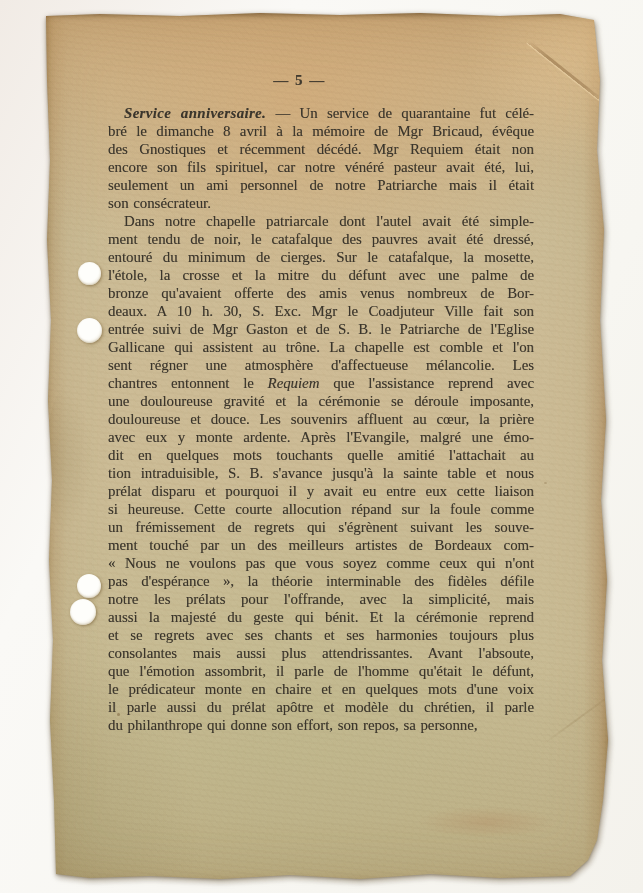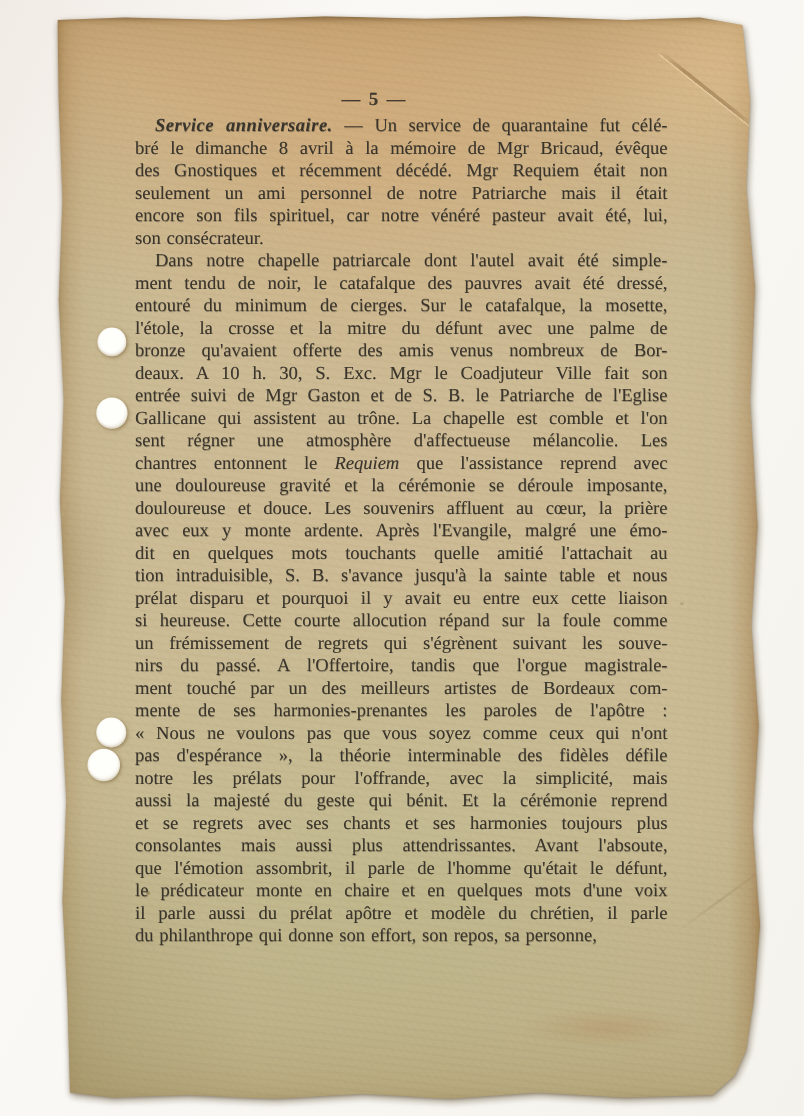--- a/index.html
+++ b/index.html
@@ -87,21 +87,21 @@
 
   .page-number {
     position: absolute; left: 64px; top: 60px; width: 426px; height: 20px;
     padding-right: 43px; box-sizing: border-box;
     text-align: center; font-size: 15px; font-weight: bold;
     color: #403a2f; letter-spacing: 1.5px;
     text-shadow: 0.3px 0.3px 0 rgba(58,50,38,0.35);
   }
 
   .text-block {
-    position: absolute; left: 64px; top: 80px; width: 426px;
+    position: absolute; left: 64px; top: 92px; width: 426px;
     color: #3a352c;
     font-size: 14.8px;
     text-shadow: 0.3px 0.3px 0.3px rgba(58,50,38,0.38);
   }
   .line {
     height: 18px; line-height: 18px;
     white-space: nowrap; overflow: visible;
     text-align: justify; text-align-last: justify;
     word-spacing: 1px;
   }
@@ -131,44 +131,42 @@
       <div class="hole hole-b"></div>
       <div class="hole hole-c"></div>
       <div class="hole hole-d"></div>
 
       <div class="page-number">— 5 —</div>
 
       <div class="text-block">
           <div class="line first"><span class="lead">Service anniversaire.</span><span> — Un service de quarantaine fut célé-</span></div>
           <div class="line"><span>bré le dimanche 8 avril à la mémoire de Mgr Bricaud, évêque</span></div>
           <div class="line"><span>des Gnostiques et récemment décédé. Mgr Requiem était non</span></div>
+          <div class="line"><span>encore son fils spirituel, car notre vénéré pasteur avait été, lui,</span></div>
           <div class="line"><span>seulement un ami personnel de notre Patriarche mais il était</span></div>
-          <div class="line"><span>encore son fils spirituel, car notre vénéré pasteur avait été, lui,</span></div>
           <div class="line final"><span>son consécrateur.</span></div>
           <div class="line first"><span>Dans notre chapelle patriarcale dont l'autel avait été simple-</span></div>
           <div class="line"><span>ment tendu de noir, le catafalque des pauvres avait été dressé,</span></div>
           <div class="line"><span>entouré du minimum de cierges. Sur le catafalque, la mosette,</span></div>
           <div class="line"><span>l'étole, la crosse et la mitre du défunt avec une palme de</span></div>
           <div class="line"><span>bronze qu'avaient offerte des amis venus nombreux de Bor-</span></div>
           <div class="line"><span>deaux. A 10 h. 30, S. Exc. Mgr le Coadjuteur Ville fait son</span></div>
           <div class="line"><span>entrée suivi de Mgr Gaston et de S. B. le Patriarche de l'Eglise</span></div>
           <div class="line"><span>Gallicane qui assistent au trône. La chapelle est comble et l'on</span></div>
           <div class="line"><span>sent régner une atmosphère d'affectueuse mélancolie. Les</span></div>
           <div class="line"><span>chantres entonnent le </span><span class="i">Requiem</span><span> que l'assistance reprend avec</span></div>
           <div class="line"><span>une douloureuse gravité et la cérémonie se déroule imposante,</span></div>
           <div class="line"><span>douloureuse et douce. Les souvenirs affluent au cœur, la prière</span></div>
           <div class="line"><span>avec eux y monte ardente. Après l'Evangile, malgré une émo-</span></div>
           <div class="line"><span>dit en quelques mots touchants quelle amitié l'attachait au</span></div>
           <div class="line"><span>tion intraduisible, S. B. s'avance jusqu'à la sainte table et nous</span></div>
           <div class="line"><span>prélat disparu et pourquoi il y avait eu entre eux cette liaison</span></div>
           <div class="line"><span>si heureuse. Cette courte allocution répand sur la foule comme</span></div>
           <div class="line"><span>un frémissement de regrets qui s'égrènent suivant les souve-</span></div>
-          <div class="line"><span>nirs du passé. A l'Offertoire, tandis que l'orgue magistrale-</span></div>
           <div class="line"><span>ment touché par un des meilleurs artistes de Bordeaux com-</span></div>
-          <div class="line"><span>mente de ses harmonies-prenantes les paroles de l'apôtre :</span></div>
           <div class="line"><span>« Nous ne voulons pas que vous soyez comme ceux qui n'ont</span></div>
           <div class="line"><span>pas d'espérance », la théorie interminable des fidèles défile</span></div>
           <div class="line"><span>notre les prélats pour l'offrande, avec la simplicité, mais</span></div>
           <div class="line"><span>aussi la majesté du geste qui bénit. Et la cérémonie reprend</span></div>
           <div class="line"><span>et se regrets avec ses chants et ses harmonies toujours plus</span></div>
           <div class="line"><span>consolantes mais aussi plus attendrissantes. Avant l'absoute,</span></div>
           <div class="line"><span>que l'émotion assombrit, il parle de l'homme qu'était le défunt,</span></div>
           <div class="line"><span>le prédicateur monte en chaire et en quelques mots d'une voix</span></div>
           <div class="line"><span>il parle aussi du prélat apôtre et modèle du chrétien, il parle</span></div>
           <div class="line final"><span>du philanthrope qui donne son effort, son repos, sa personne,</span></div>

